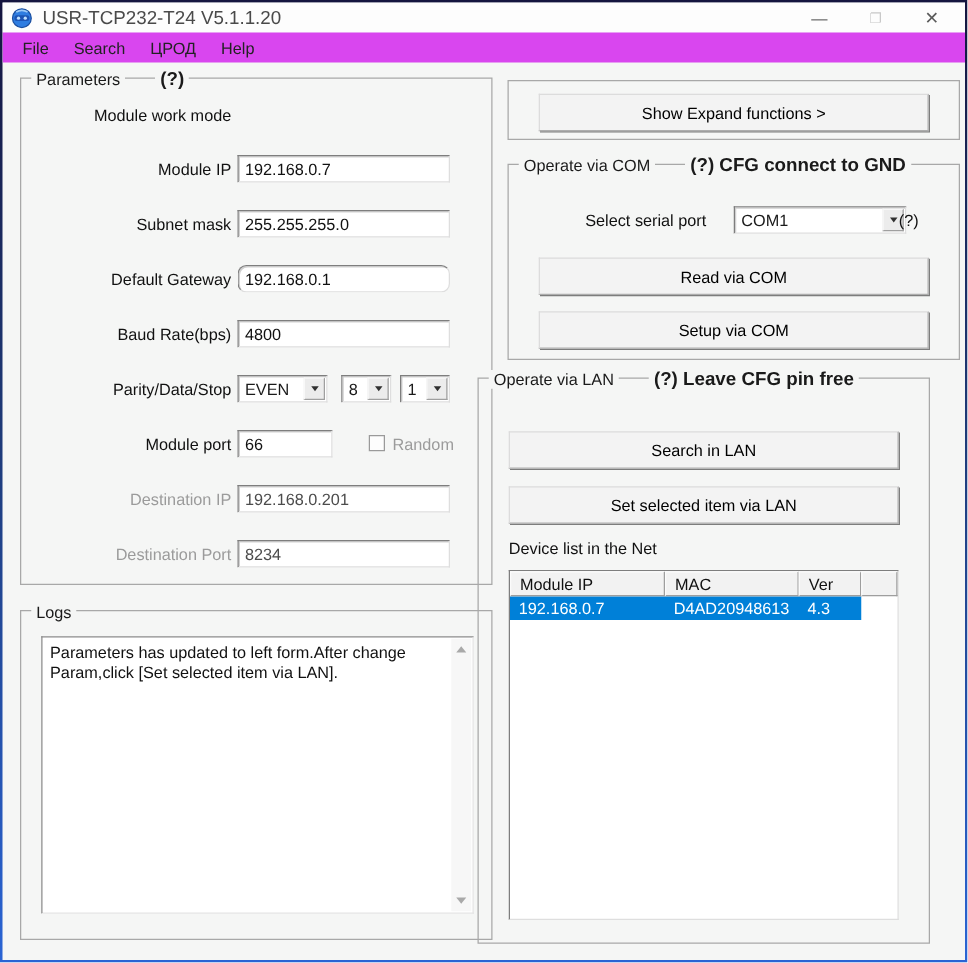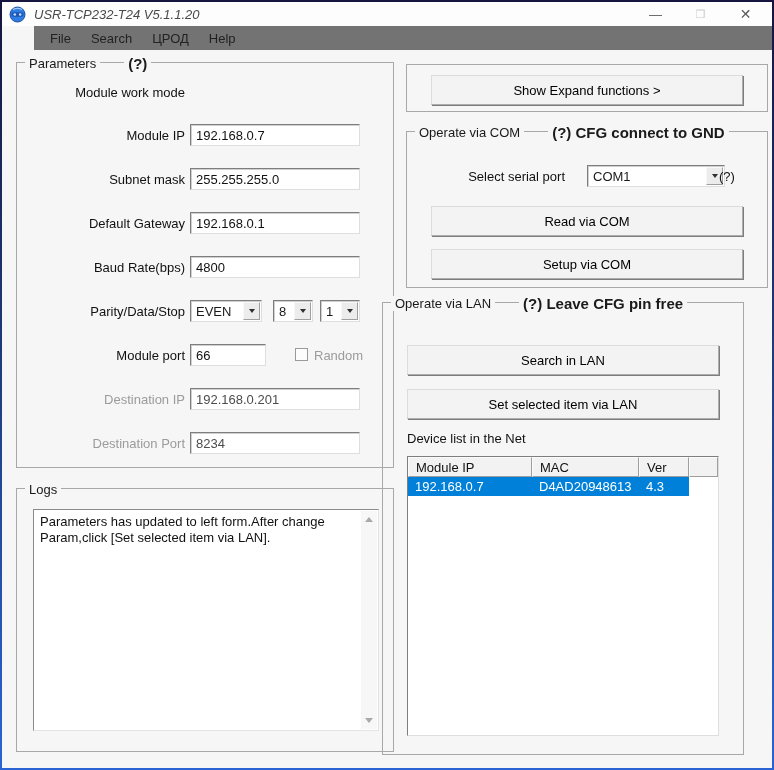--- a/index.html
+++ b/index.html
@@ -5,29 +5,29 @@
   * { margin:0; padding:0; box-sizing:border-box; }
   html,body { width:774px; height:770px; }
   body { font-family:"Liberation Sans", sans-serif; font-size:13px; color:#1a1a1a; }
   .frame { position:relative; width:774px; height:770px;
            background:linear-gradient(180deg,#15153f 0%, #1e3a78 45%, #2a64d4 100%); }
   .window { position:absolute; inset:2px; background:#f5f6f5; overflow:hidden; }
 
   
   .titlebar { height:24px; background:#fdfdfd; display:flex; align-items:center; padding-left:7px; }
   .app-icon { width:17px; height:17px; flex:0 0 auto; }
-  .title-text { margin-left:8px; font-size:13px; color:#4a4a4a;font-style:italic; }
+  .title-text { margin-left:8px; font-size:15px; color:#4a4a4a; }
   .win-controls { margin-left:auto; display:flex; margin-right:4px; }
   .win-btn { width:45px; height:24px; display:flex; align-items:center; justify-content:center;
              color:#5a5a5a; font-size:13px; cursor:default; }
   .win-btn.max { color:#c9c9c9; font-size:11px; }
   .win-btn.close { font-size:14px; }
 
   
-  .menubar { height:24px; display:flex; align-items:center; padding-left:6px; background:#737373;margin-left:32px; }
+  .menubar { height:24px; display:flex; align-items:center; padding-left:6px; background:#d946ef; }
   .menu-item { padding:3px 10px; color:#222; }
 
   
   .groupbox { position:absolute; border:1px solid #a8a8a8; }
   .gb-title { position:absolute; top:-9px; left:8px; display:flex; align-items:center; height:18px; white-space:nowrap; }
   .gb-title .t { background:#f5f6f5; padding:0 4px; }
   .gb-title .gap { width:24px; }
   .gb-title .hint { background:#f5f6f5; padding:0 4px; font-weight:bold; font-size:15px; }
 
   
@@ -112,21 +112,21 @@
 
     <span class="p-label" style="top:22px;">Module work mode</span>
 
     <span class="p-label" style="top:65px;">Module IP</span>
     <input class="field sunken" style="left: 173px; top: 61px; width: 170px;" value="192.168.0.7">
 
     <span class="p-label" style="top:109px;">Subnet mask</span>
     <input class="field sunken" style="left: 173px; top: 105px; width: 170px;" value="255.255.255.0">
 
     <span class="p-label" style="top:153px;">Default Gateway</span>
-    <input class="field sunken" style="left: 173px; top: 149px; width: 170px;" value="192.168.0.1">
+    <input class="field sunken" style="left: 173px; top: 149px; width: 170px; border-radius: 7px;" value="192.168.0.1">
 
     <span class="p-label" style="top:197px;">Baud Rate(bps)</span>
     <input class="field sunken" style="left: 173px; top: 193px; width: 170px;" value="4800">
 
     <span class="p-label" style="top:241px;">Parity/Data/Stop</span>
     <div class="combo" style="left:173px; top:237px; width:72px;">
       <span class="combo-value">EVEN</span>
       <span class="combo-btn">
             <span class="tri-down"></span>
           </span>

